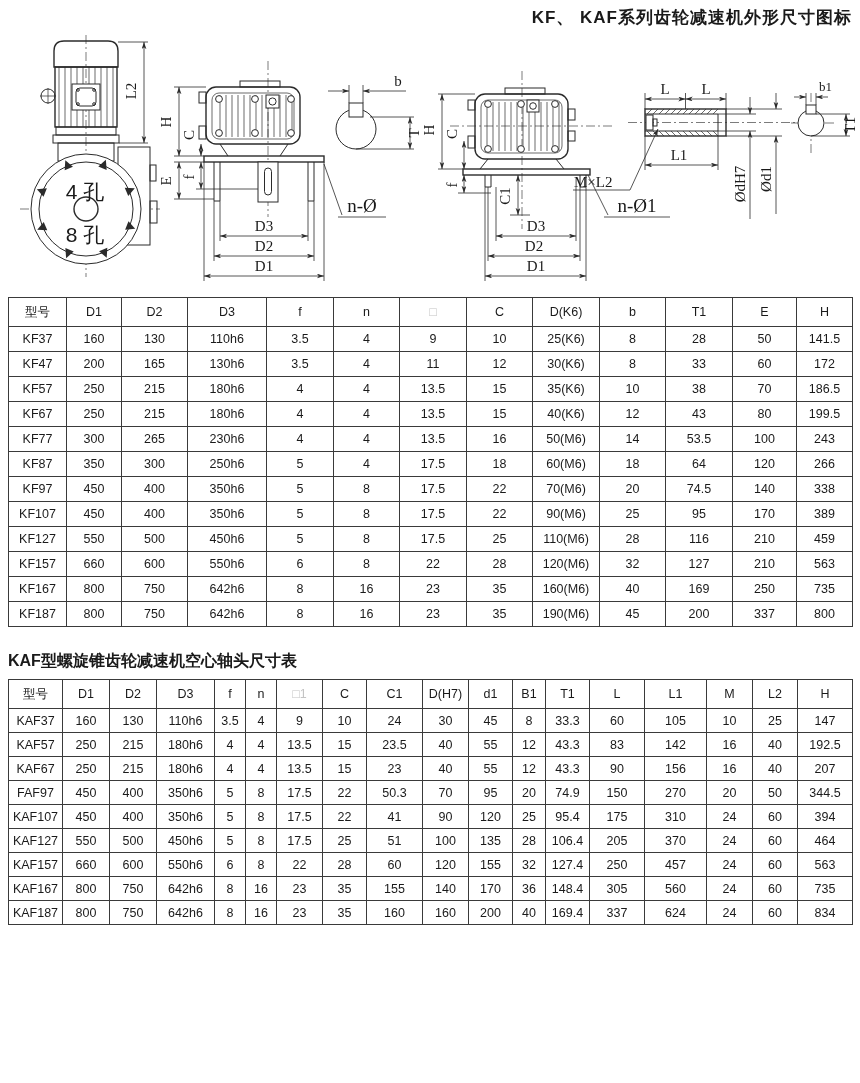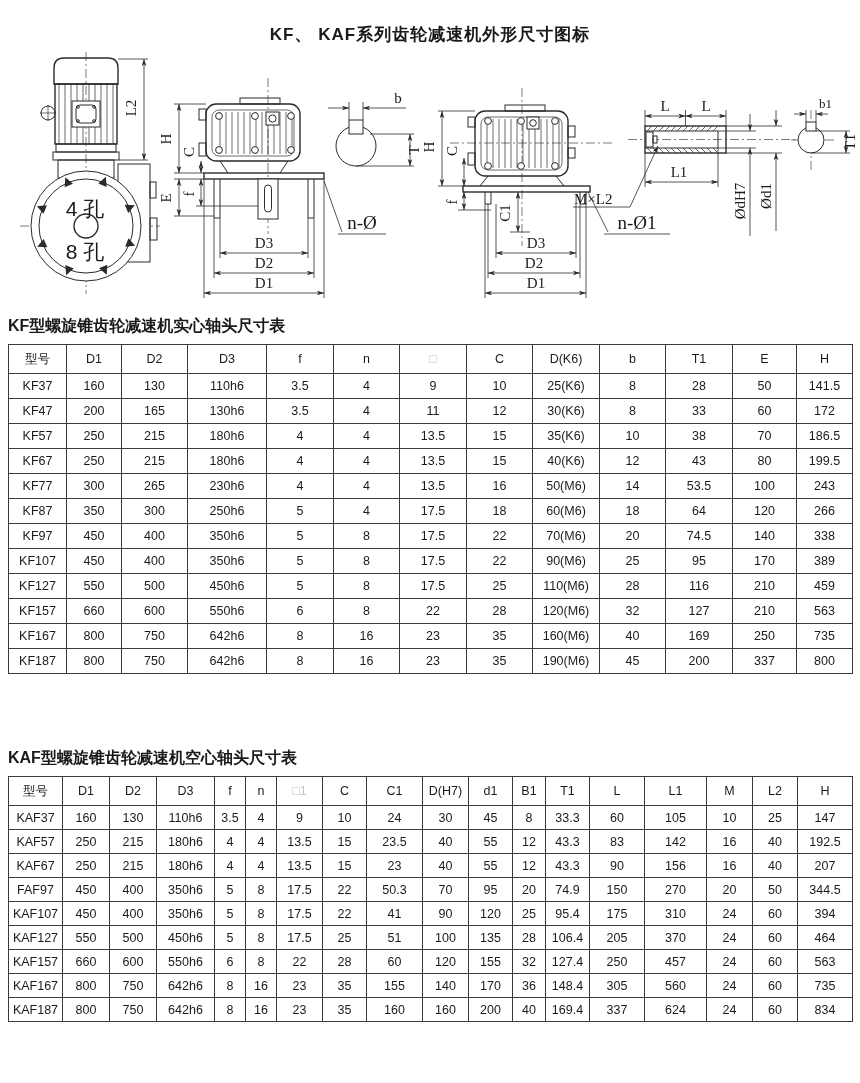--- a/index.html
+++ b/index.html
@@ -1,22 +1,22 @@
 <!DOCTYPE html>
 <html><head>
 <meta charset="utf-8">
 <style>
   html,body{margin:0;padding:0;background:#fff;}
   body{width:860px;height:1083px;overflow:hidden;color:#1a1a1a;
        font-family:"Liberation Sans", sans-serif;}
   .page{padding:6px 8px 0 8px;}
-  .title{text-align:center;font-size:17px;font-weight:700;margin:17px 0 0 0;letter-spacing:1px;}
+  .title{text-align:right;font-size:17px;font-weight:700;margin:0 0 0 0;letter-spacing:1px;}
   svg.diagram{display:block;margin:0;}
   .sec{font-size:16px;font-weight:700;margin:2px 0 7px 0;}
-  .sec2{margin-top:74px;}
+  .sec2{margin-top:24px;}
   table{border-collapse:collapse;table-layout:fixed;width:844px;}
   th,td{border:1px solid #3a3a3a;text-align:center;vertical-align:middle;
         font-size:12.5px;font-weight:400;padding:0;overflow:hidden;white-space:nowrap;}
   #kf-table th{height:28px;} #kf-table td{height:24px;}
   #kaf-table th{height:28px;} #kaf-table td{height:23px;}
   th.ghost{color:#c4c4c4;}
   
   .ln{stroke:#2b2b2b;stroke-width:1;fill:none;}
   .ln2{stroke:#2b2b2b;stroke-width:1.4;fill:none;}
   .thin{stroke:#2b2b2b;stroke-width:.7;fill:none;}
@@ -223,21 +223,20 @@
       <path class="dim" d="M798,76 V64 M808,76 V64"></path>
       <line class="dim" x1="786" y1="68" x2="798" y2="68" marker-end="url(#ah)"></line>
       <line class="dim" x1="820" y1="68" x2="808" y2="68" marker-end="url(#ah)"></line>
       <text class="lbls" x="811" y="62" text-anchor="start">b1</text>
       <path class="dim" d="M808,85 H842 M803,107 H842"></path>
       <line class="dim" x1="838" y1="85" x2="838" y2="107" marker-start="url(#ah)" marker-end="url(#ah)"></line>
       <text class="lbl" x="847" y="96" text-anchor="middle" transform="rotate(-90 847 96)">T1</text>
     </g>
   </svg>
 
-  <div class="sec">KF型螺旋锥齿轮减速机实心轴头尺寸表</div>
   <table id="kf-table">
     <colgroup>
       <col style="width:58px">
         <col style="width:55px">
         <col style="width:66px">
         <col style="width:79px">
       <col style="width:67px">
         <col style="width:66px">
         <col style="width:67px">
         <col style="width:66px">

